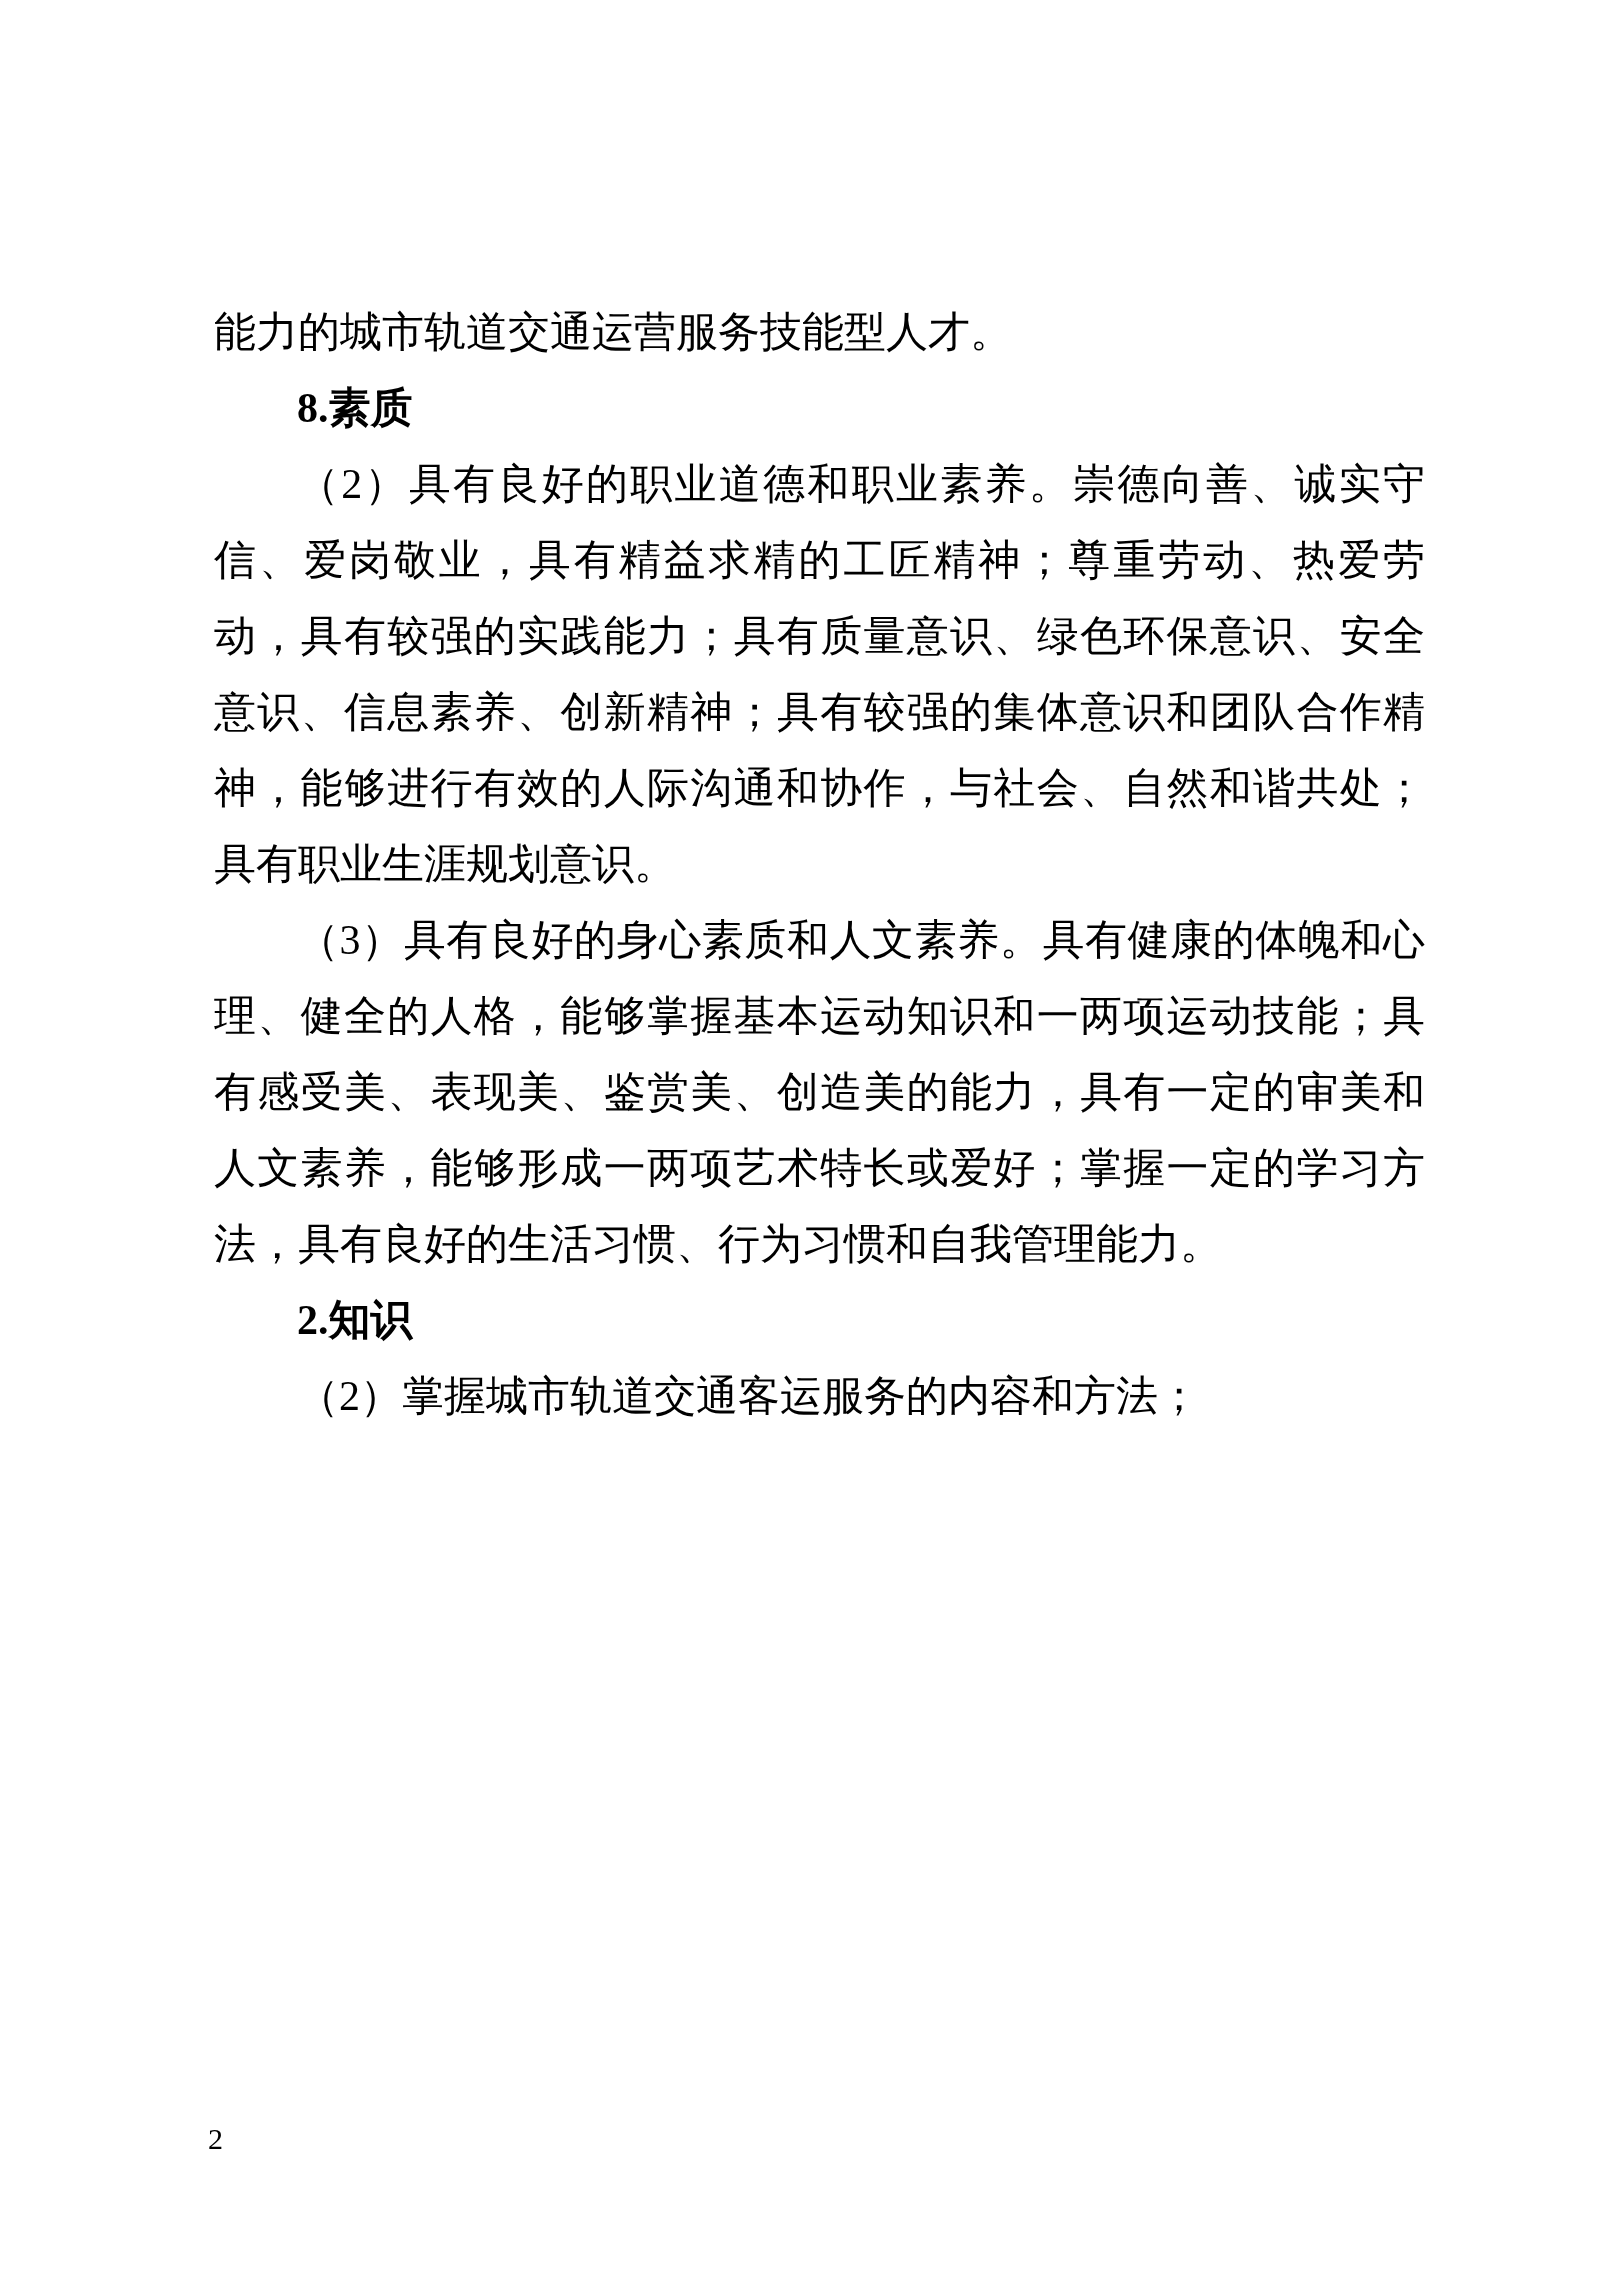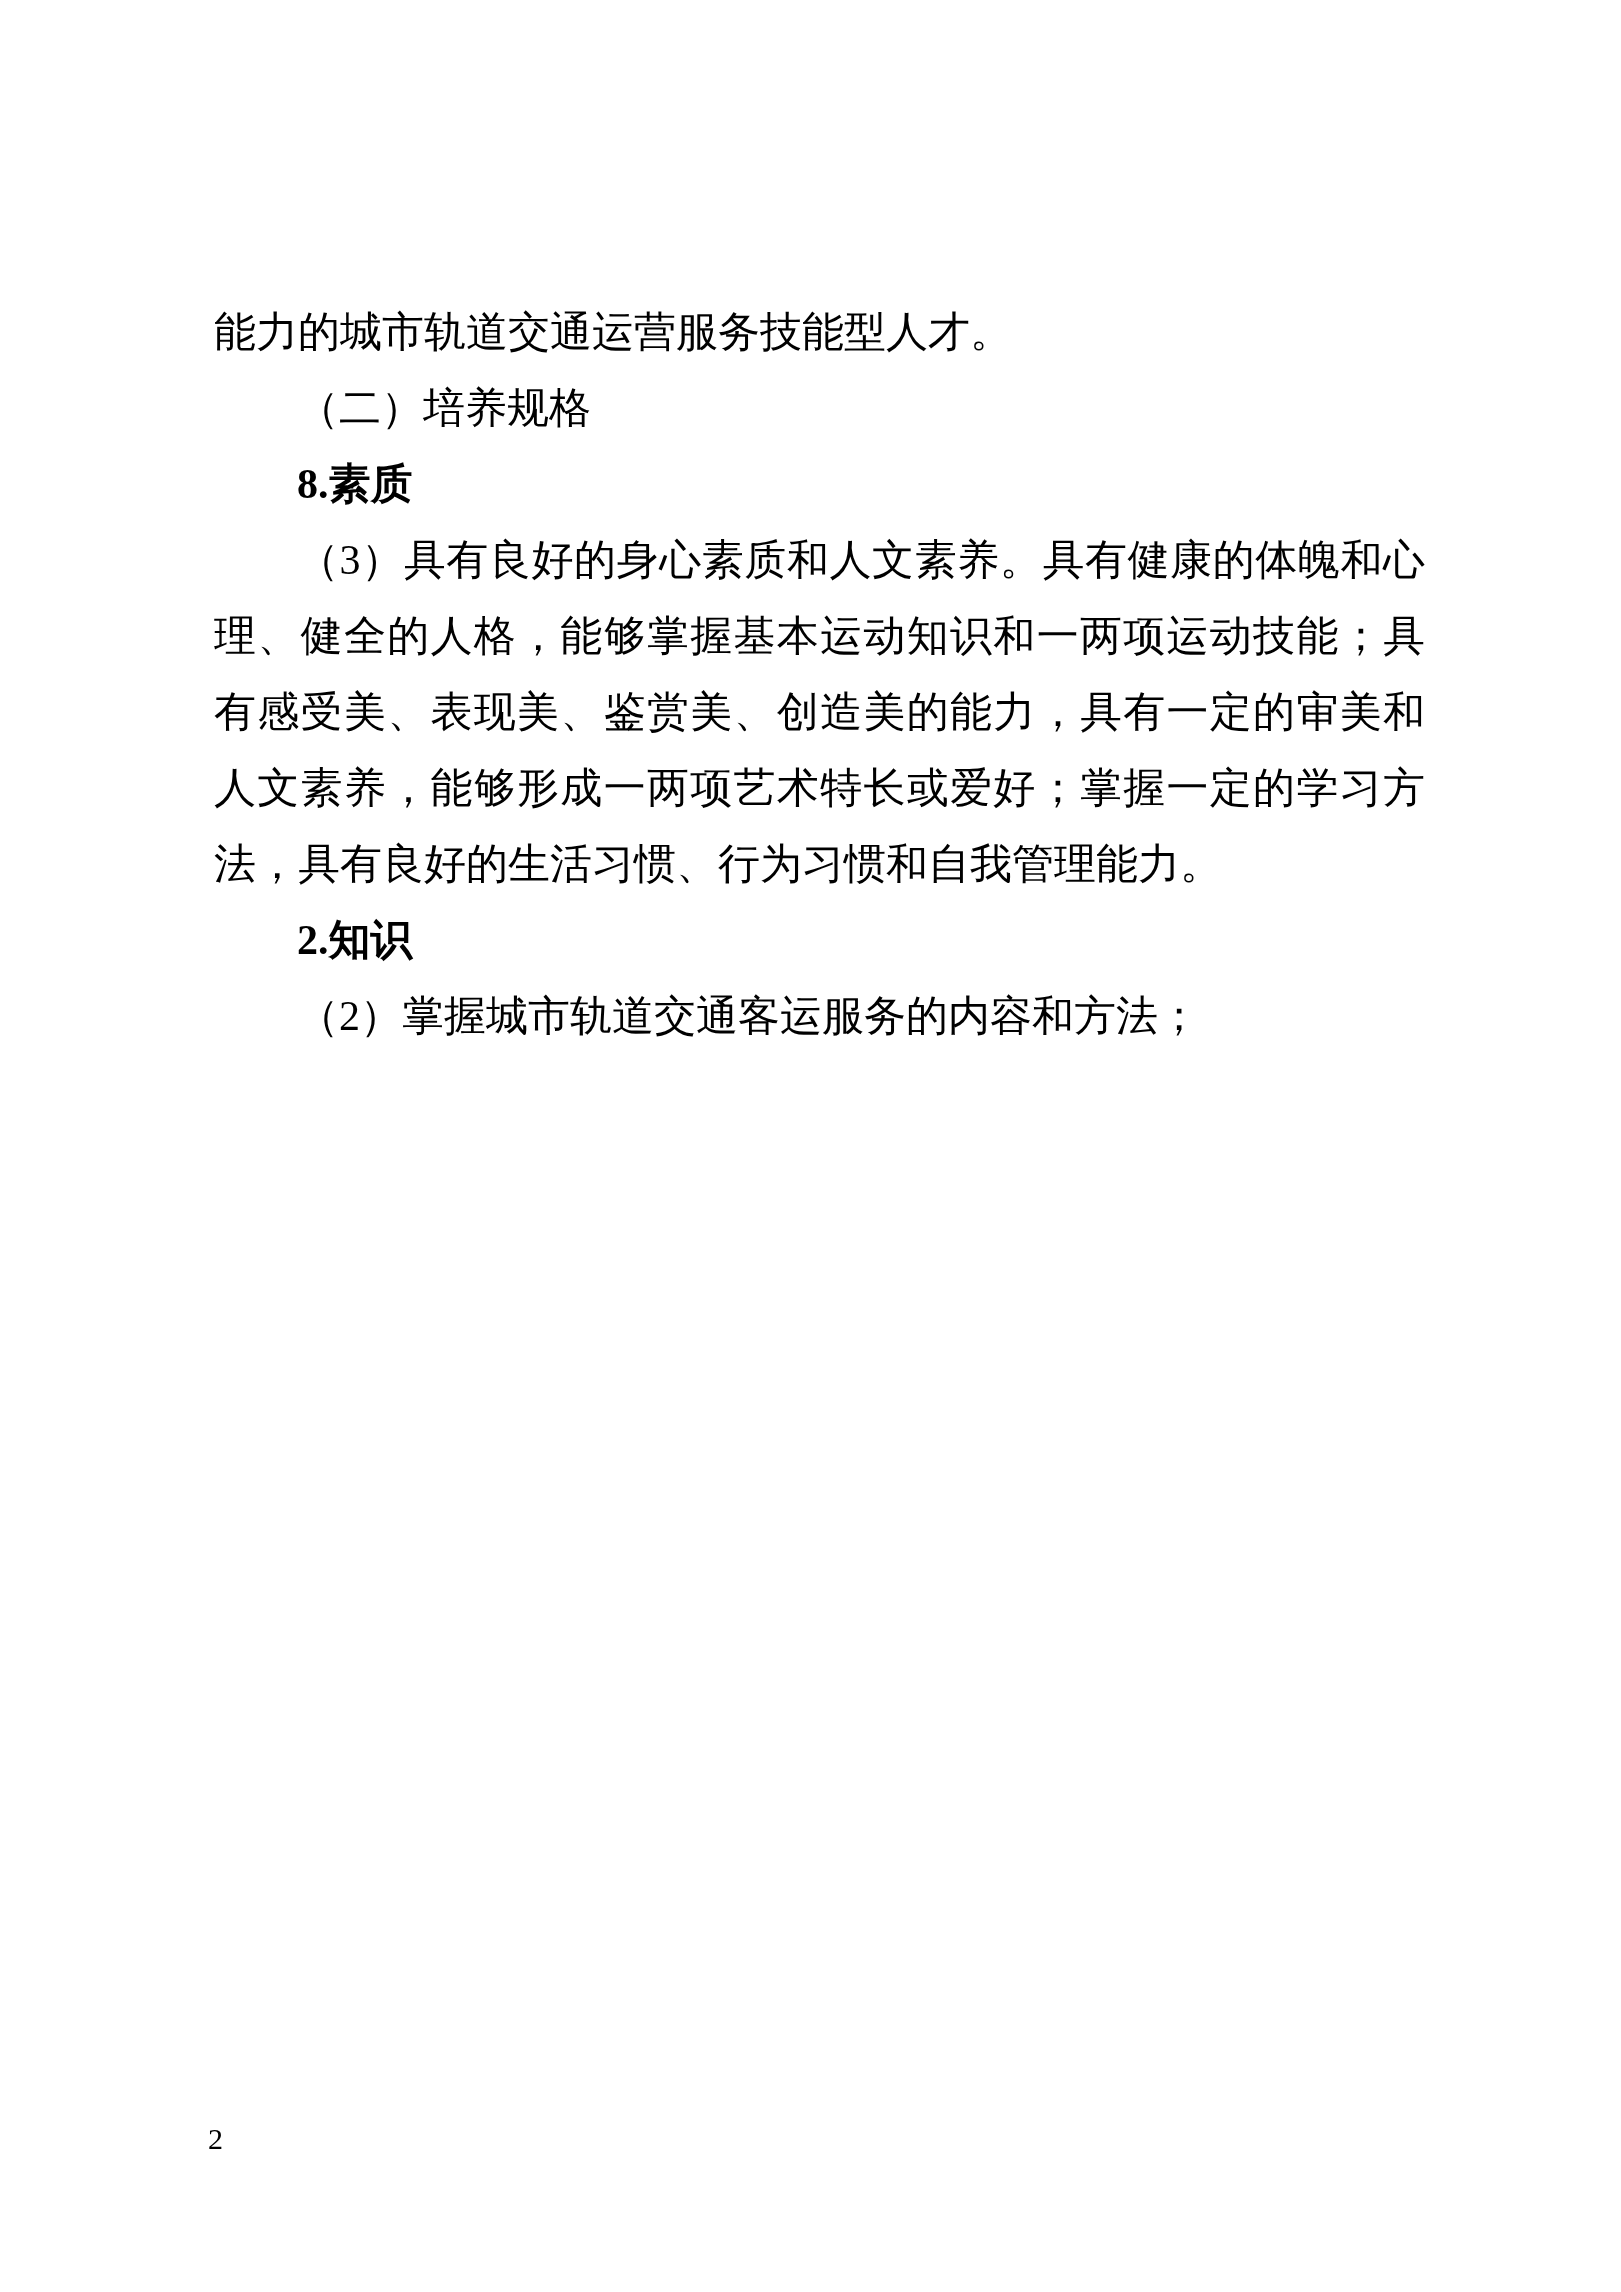--- a/index.html
+++ b/index.html
@@ -66,25 +66,25 @@
 </style>
 </head>
 <body>
 
 <div class="page">
 
   <div class="content">
 
     <p class="no-indent">能力的城市轨道交通运营服务技能型人才。</p>
 
-    <p class="indent heading-kai">（二）培养规格</p>
 
     <p class="indent heading-bold">8.素质</p>
 
 
+    <p class="indent">（2）具有良好的职业道德和职业素养。崇德向善、诚实守信、爱岗敬业，具有精益求精的工匠精神；尊重劳动、热爱劳动，具有较强的实践能力；具有质量意识、绿色环保意识、安全意识、信息素养、创新精神；具有较强的集体意识和团队合作精神，能够进行有效的人际沟通和协作，与社会、自然和谐共处；具有职业生涯规划意识。</p>
 
     <p class="indent">（3）具有良好的身心素质和人文素养。具有健康的体魄和心理、健全的人格，能够掌握基本运动知识和一两项运动技能；具有感受美、表现美、鉴赏美、创造美的能力，具有一定的审美和人文素养，能够形成一两项艺术特长或爱好；掌握一定的学习方法，具有良好的生活习惯、行为习惯和自我管理能力。</p>
 
     <p class="indent heading-bold">2.知识</p>
 
 
     <p class="indent">（2）掌握城市轨道交通客运服务的内容和方法；</p>
 
 
   </div>

